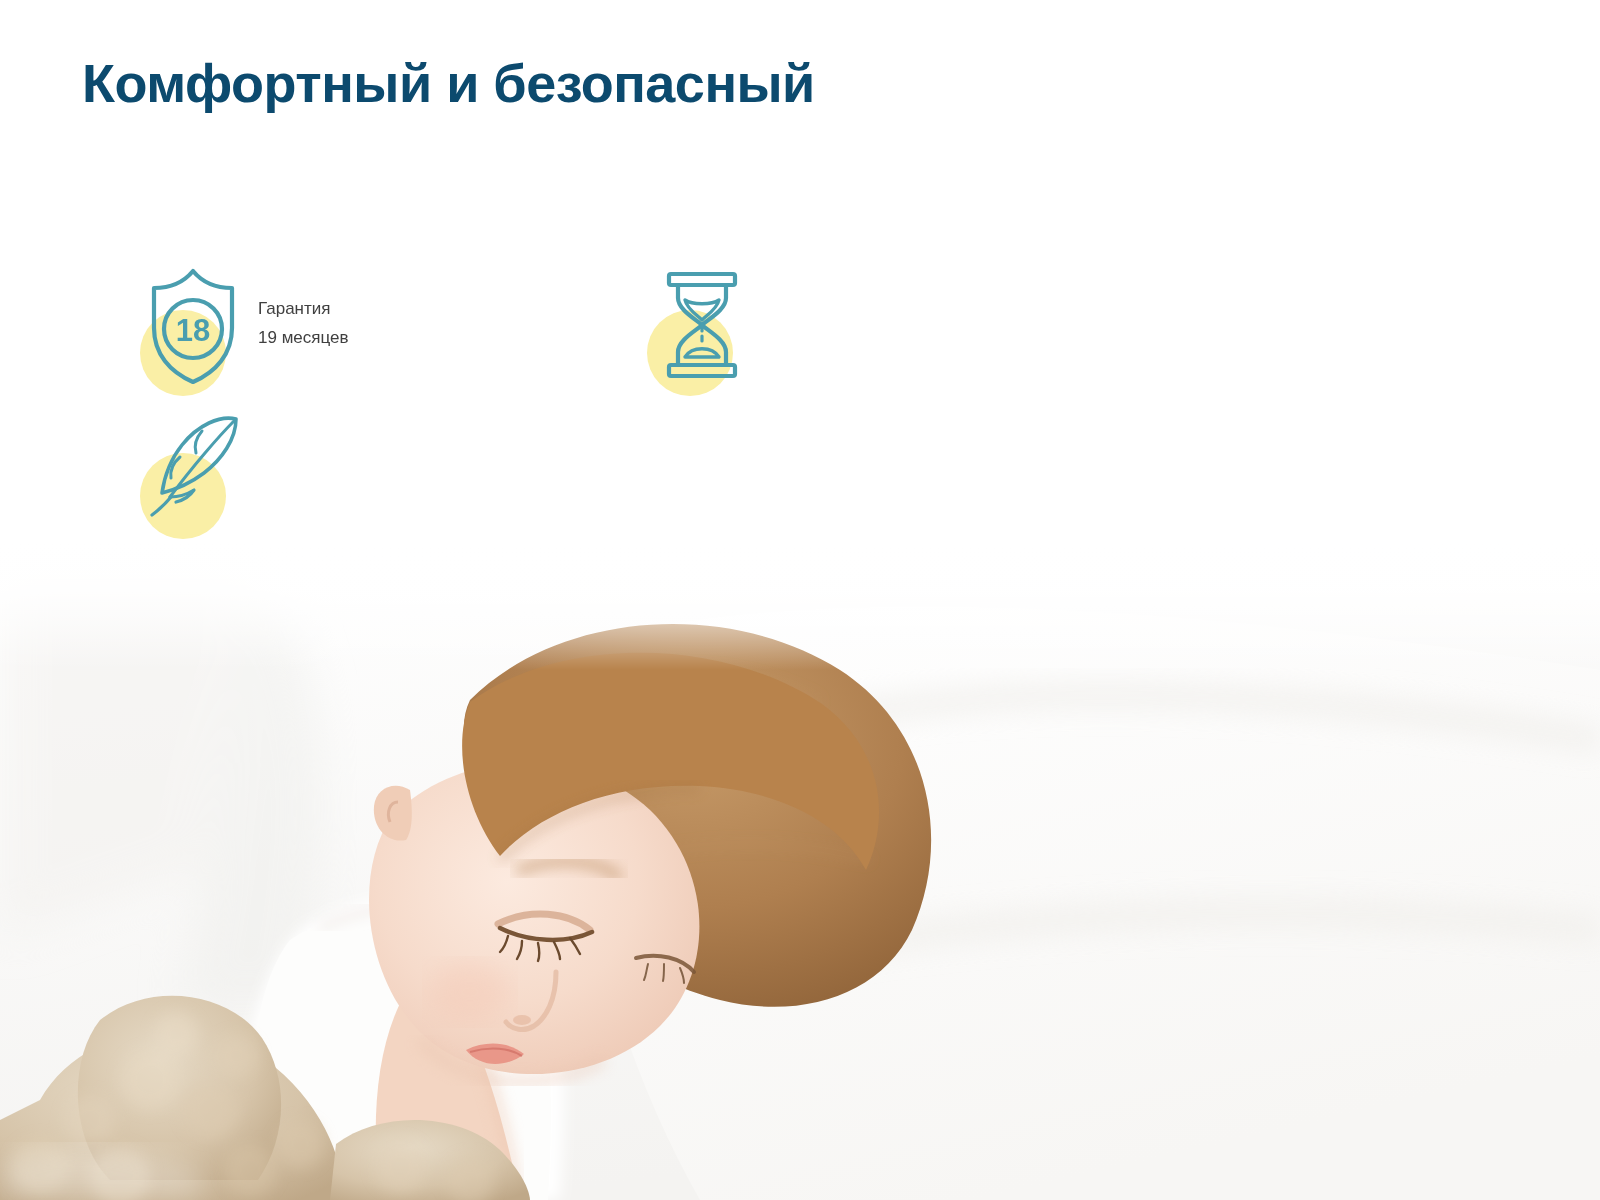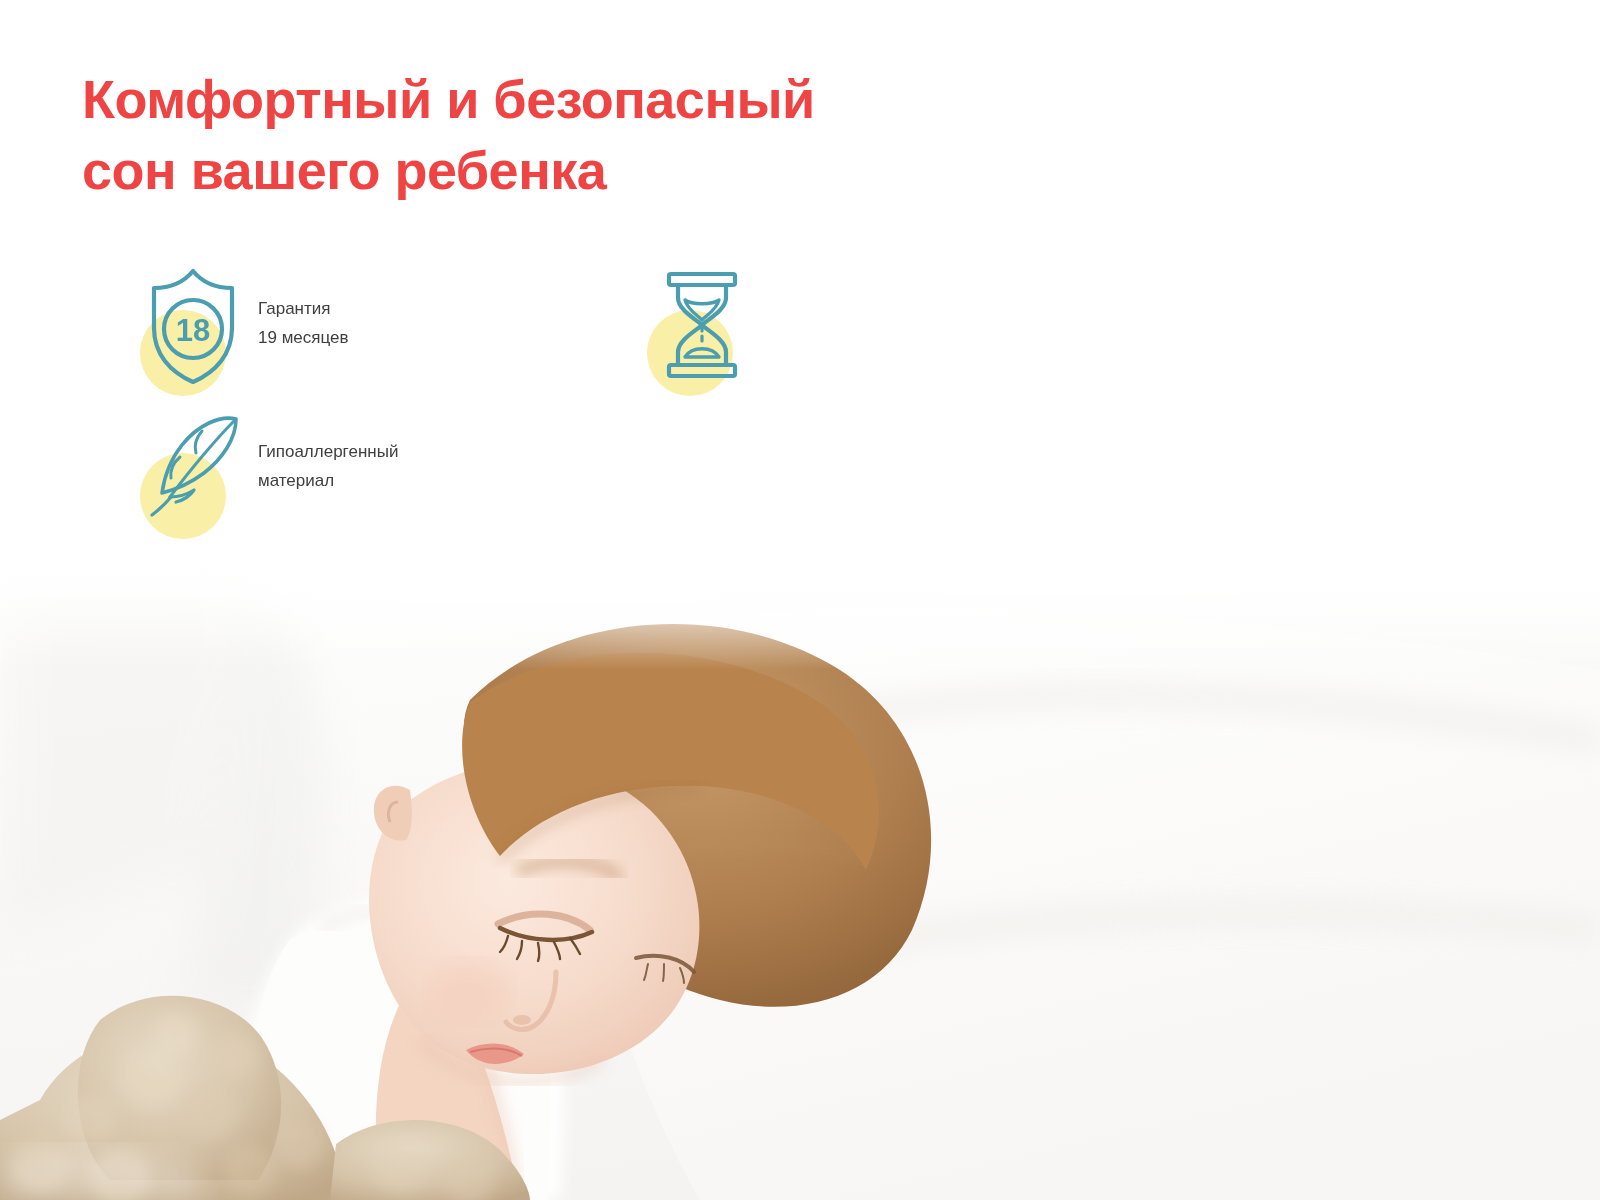--- a/index.html
+++ b/index.html
@@ -12,26 +12,25 @@
     position:relative;
   }
 
   .page { position:relative; width:1600px; height:1200px; background:#fff; overflow:hidden; }
 
   
   .headline {
     position:absolute;
     left:82px; top:48px;
     width:1000px;
-    color:#ef4444;
+    color:#0c4a6e;
     font-weight:bold;
     font-size:54px;
     line-height:1.32;
     letter-spacing:-0.5px;
-    margin-top:16px;
   }
   .headline .ln { display:block; white-space:nowrap; }
 
   
   .features {
     position:absolute;
     left:140px; top:262px;
     width:1200px;
   }
   .frow { display:flex;gap:41px; }
@@ -84,21 +83,20 @@
     z-index:5;
   }
 </style>
 </head>
 <body>
 
 <div class="page">
 
   <h1 class="headline">
     <span class="ln">Комфортный и безопасный</span>
-    <span class="ln">сон вашего ребенка</span>
   </h1>
 
   <div class="features">
 
     <div class="frow">
 
       <div class="feature col1">
         <div class="ficon">
           <div class="blob"></div>
           <svg width="110" height="125" viewBox="0 0 110 125">
@@ -137,24 +135,20 @@
           <div class="blob"></div>
           <svg width="110" height="125" viewBox="0 0 110 125">
             <path d="M96 14 C80 10 58 20 42 40 C30 55 24 74 22 88
                      C30 86 48 80 64 68 C82 54 96 34 96 14 Z" fill="none" stroke="#4A9EAF" stroke-width="3.6" stroke-linejoin="round" stroke-linecap="round"></path>
             <path d="M94 16 C80 30 52 62 30 92" fill="none" stroke="#4A9EAF" stroke-width="3" stroke-linecap="round"></path>
             <path d="M62 26 C56 33 54 41 56 48" fill="none" stroke="#4A9EAF" stroke-width="3" stroke-linecap="round"></path>
             <path d="M40 52 C33 58 30 66 31 73" fill="none" stroke="#4A9EAF" stroke-width="3" stroke-linecap="round"></path>
             <path d="M30 92 C36 92 46 90 54 85 C50 91 44 95 36 97" fill="none" stroke="#4A9EAF" stroke-width="3.2" stroke-linejoin="round" stroke-linecap="round"></path>
             <path d="M31 92 C26 98 20 104 12 110" fill="none" stroke="#4A9EAF" stroke-width="3.2" stroke-linecap="round"></path>
           </svg>
-        </div>
-        <div class="ftext">
-          <span class="l">Гипоаллергенный</span>
-          <span class="l">материал</span>
         </div>
       </div>
 
     </div>
   </div>
 
   <div class="photo">
     <svg viewBox="0 0 1600 660" preserveAspectRatio="none" aria-hidden="true">
       <defs>
         <linearGradient id="bedsheet" x1="0" y1="0" x2="0.3" y2="1">

